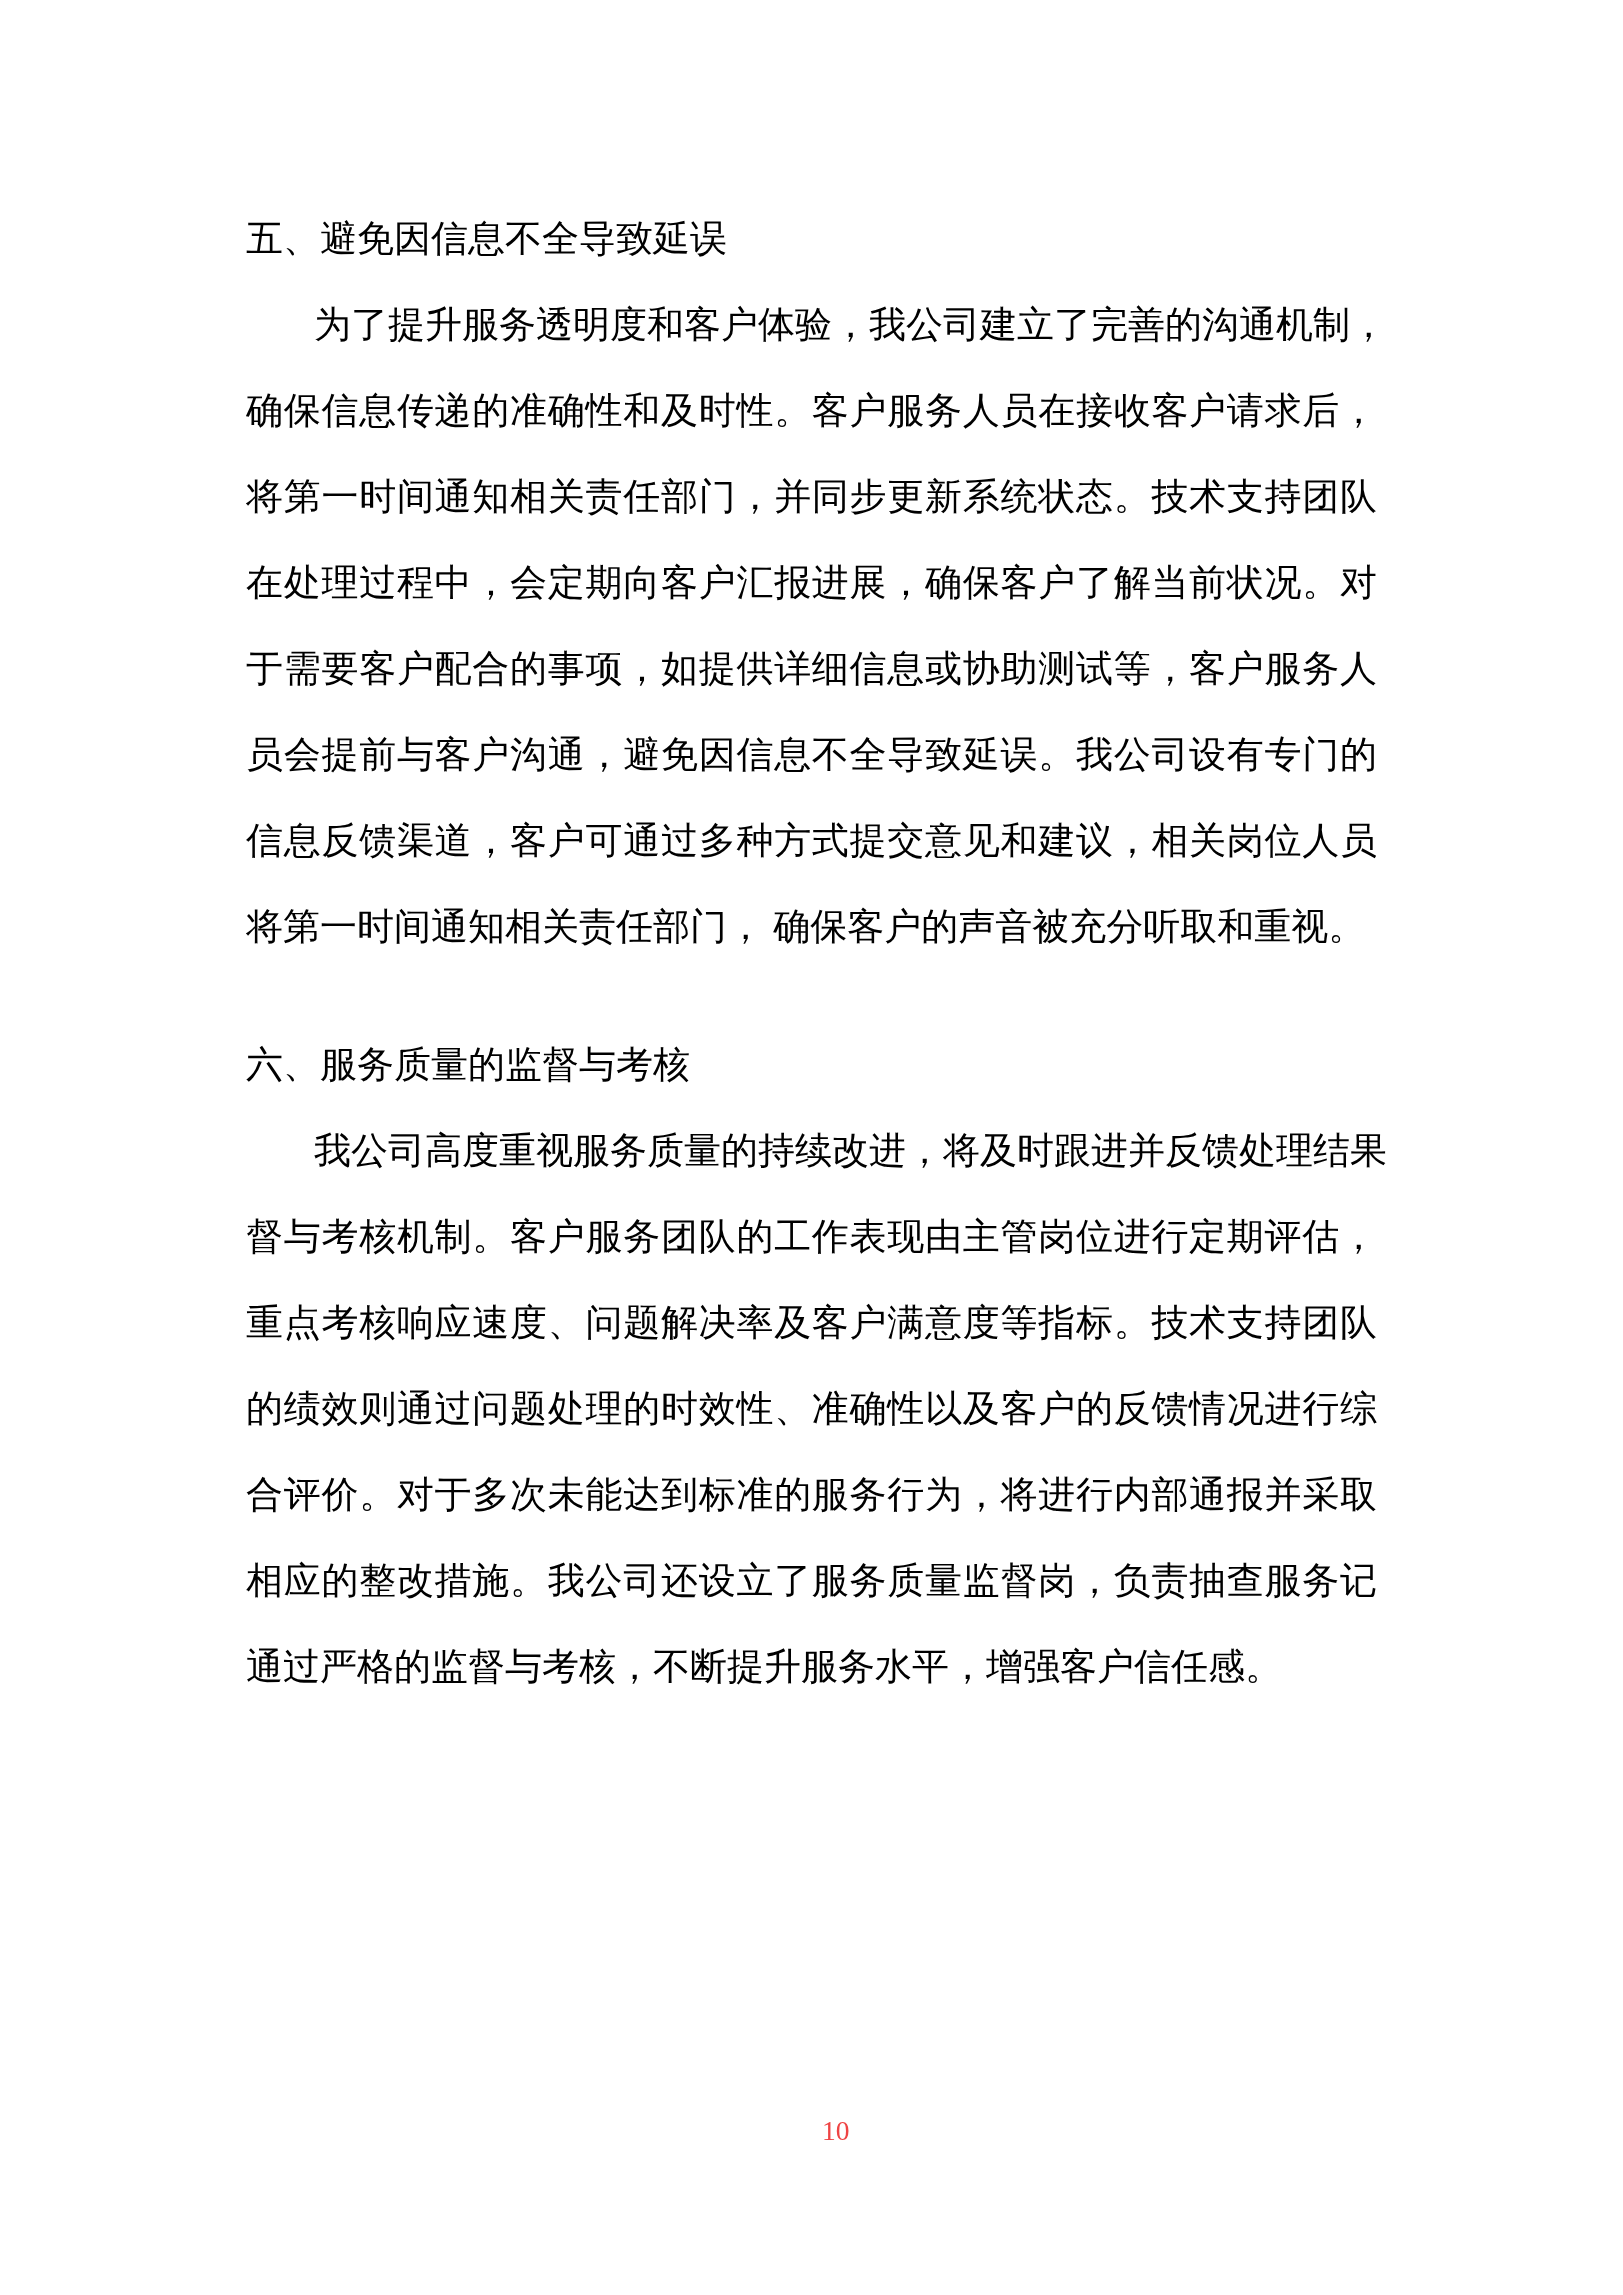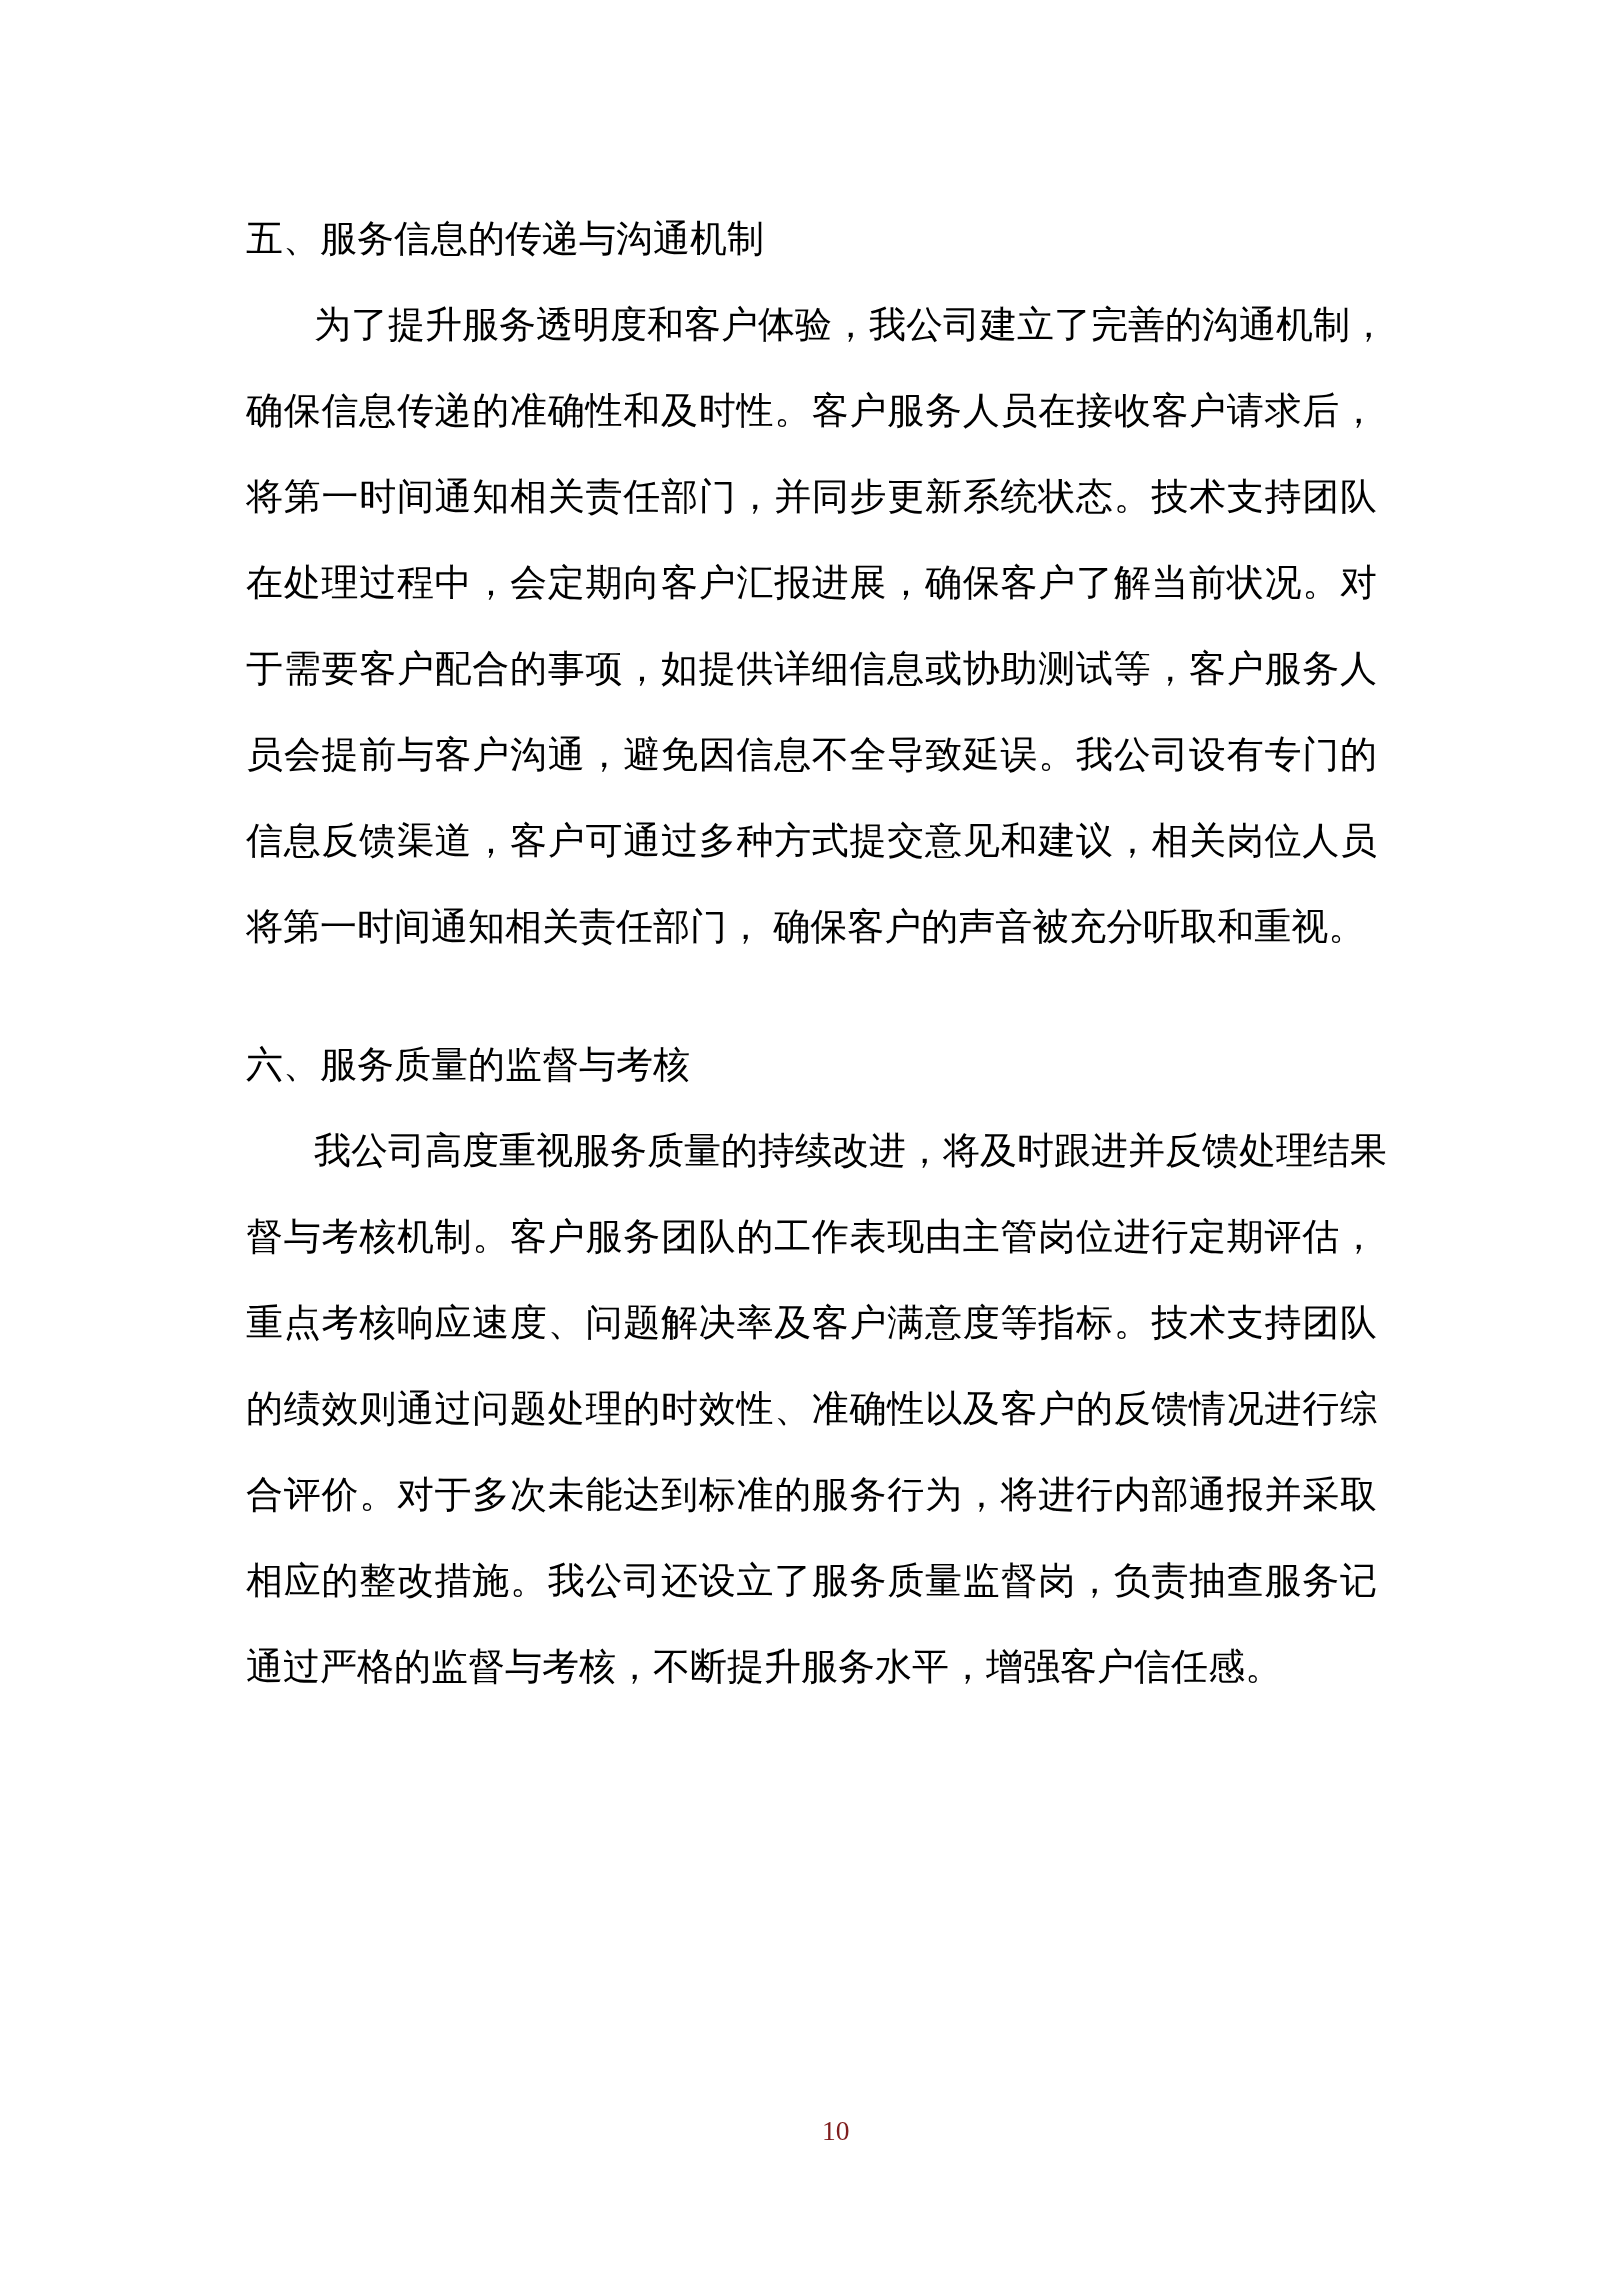--- a/index.html
+++ b/index.html
@@ -46,31 +46,31 @@
   }
   .section-gap {
     height: 52px;
   }
   .page-number {
     position: absolute;
     top: 2114px;
     left: 822px;
     font-size: 27.5px;
     line-height: 1.2;
-    color: #7f1d1d;
+    color: #ef4444;
   }
 </style>
 </head>
 <body>
 
 <div class="page">
 
   <div class="text-block">
 
-    <div class="heading-line">五、服务信息的传递与沟通机制</div>
+    <div class="heading-line">五、避免因信息不全导致延误</div>
 
     <div class="para-line first-line">为了提升服务透明度和客户体验，我公司建立了完善的沟通机制，</div>
     <div class="para-line">确保信息传递的准确性和及时性。客户服务人员在接收客户请求后，</div>
     <div class="para-line">将第一时间通知相关责任部门，并同步更新系统状态。技术支持团队</div>
     <div class="para-line">在处理过程中，会定期向客户汇报进展，确保客户了解当前状况。对</div>
     <div class="para-line">于需要客户配合的事项，如提供详细信息或协助测试等，客户服务人</div>
     <div class="para-line">员会提前与客户沟通，避免因信息不全导致延误。我公司设有专门的</div>
     <div class="para-line">信息反馈渠道，客户可通过多种方式提交意见和建议，相关岗位人员</div>
     <div class="para-line last-line">将第一时间通知相关责任部门， 确保客户的声音被充分听取和重视。</div>
 

